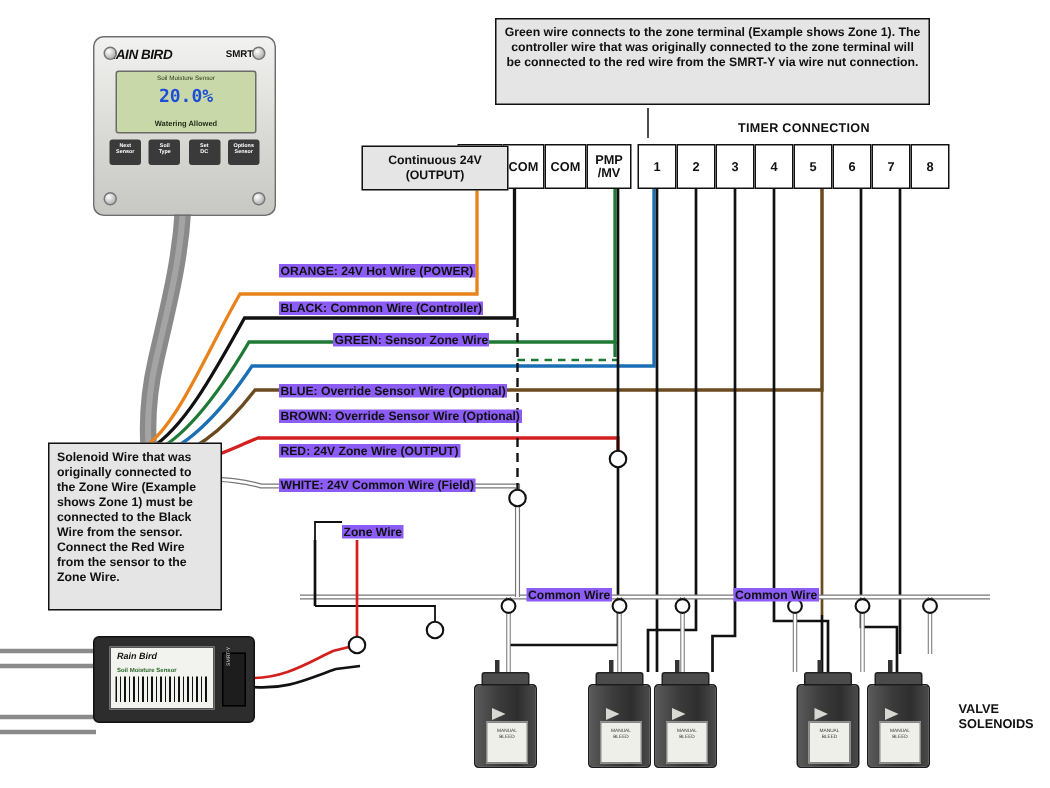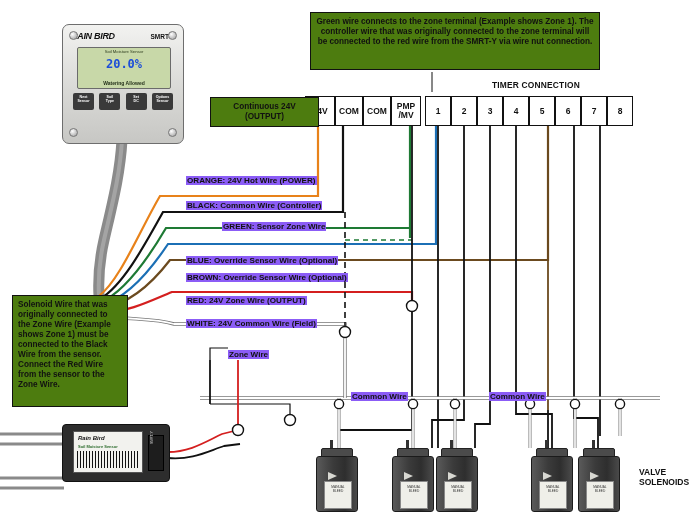--- a/index.html
+++ b/index.html
@@ -6,23 +6,24 @@
   body{
     width:700px;height:525px;position:relative;overflow:hidden;
     background:#ffffff;
     font-family:"Liberation Sans", sans-serif;
     color:#111;
   }
   #stage{position:absolute;left:0;top:0;width:700px;height:525px;}
   svg{position:absolute;left:0;top:0;}
   
   .callout{
-    position:absolute;background:#4d7c0f;border:1.4px solid #111;
+    position:absolute;background:#e5e5e5;border:1.4px solid #111;
     font-size:8.2px;line-height:1.22;padding:4px 5px;box-sizing:border-box;
     font-weight:bold;
+    margin-left:20px;
   }
   .callout.center{text-align:center;}
   
   .termbox{
     position:absolute;background:#fff;border:1.5px solid #111;
     box-sizing:border-box;
     display:flex;align-items:center;justify-content:center;
     font-size:8.5px;font-weight:bold;line-height:1.05;
   }
   .termlabel{
@@ -260,21 +261,21 @@
     </div>
   <div class="termbox" style="left:581px;top:96px;width:26px;height:30px;">
       <span>7</span>
     </div>
   <div class="termbox" style="left:607px;top:96px;width:26px;height:30px;">
       <span>8</span>
     </div>
 
   <div class="callout center" style="left:310px;top:12px;width:290px;height:58px;">Green wire connects to the zone terminal (Example shows Zone 1). The controller wire that was originally connected to the zone terminal will be connected to the red wire from the SMRT-Y via wire nut connection.</div>
 
-  <div class="callout center" style="left:210px;top:97px;width:109px;height:30px;display:flex;flex-direction:column;justify-content:space-between;">
+  <div class="callout center" style="left:221px;top:97px;width:98px;height:30px;display:flex;flex-direction:column;justify-content:space-between;">
     <span>Continuous 24V</span>
     <span>(OUTPUT)</span>
   </div>
 
   <div class="callout" style="left:12px;top:295px;width:116px;height:112px;">Solenoid Wire that was originally connected to the Zone Wire (Example shows Zone 1) must be connected to the Black Wire from the sensor. Connect the Red Wire from the sensor to the Zone Wire.</div>
 
   <div class="wlab" style="left:186px;top:176px;">ORANGE: 24V Hot Wire (POWER)</div>
   <div class="wlab" style="left:186px;top:201px;">BLACK: Common Wire (Controller)</div>
   <div class="wlab" style="left:186px;top:222px;margin-left:36px;">GREEN: Sensor Zone Wire</div>
   <div class="wlab" style="left:186px;top:256px;">BLUE: Override Sensor Wire (Optional)</div>

